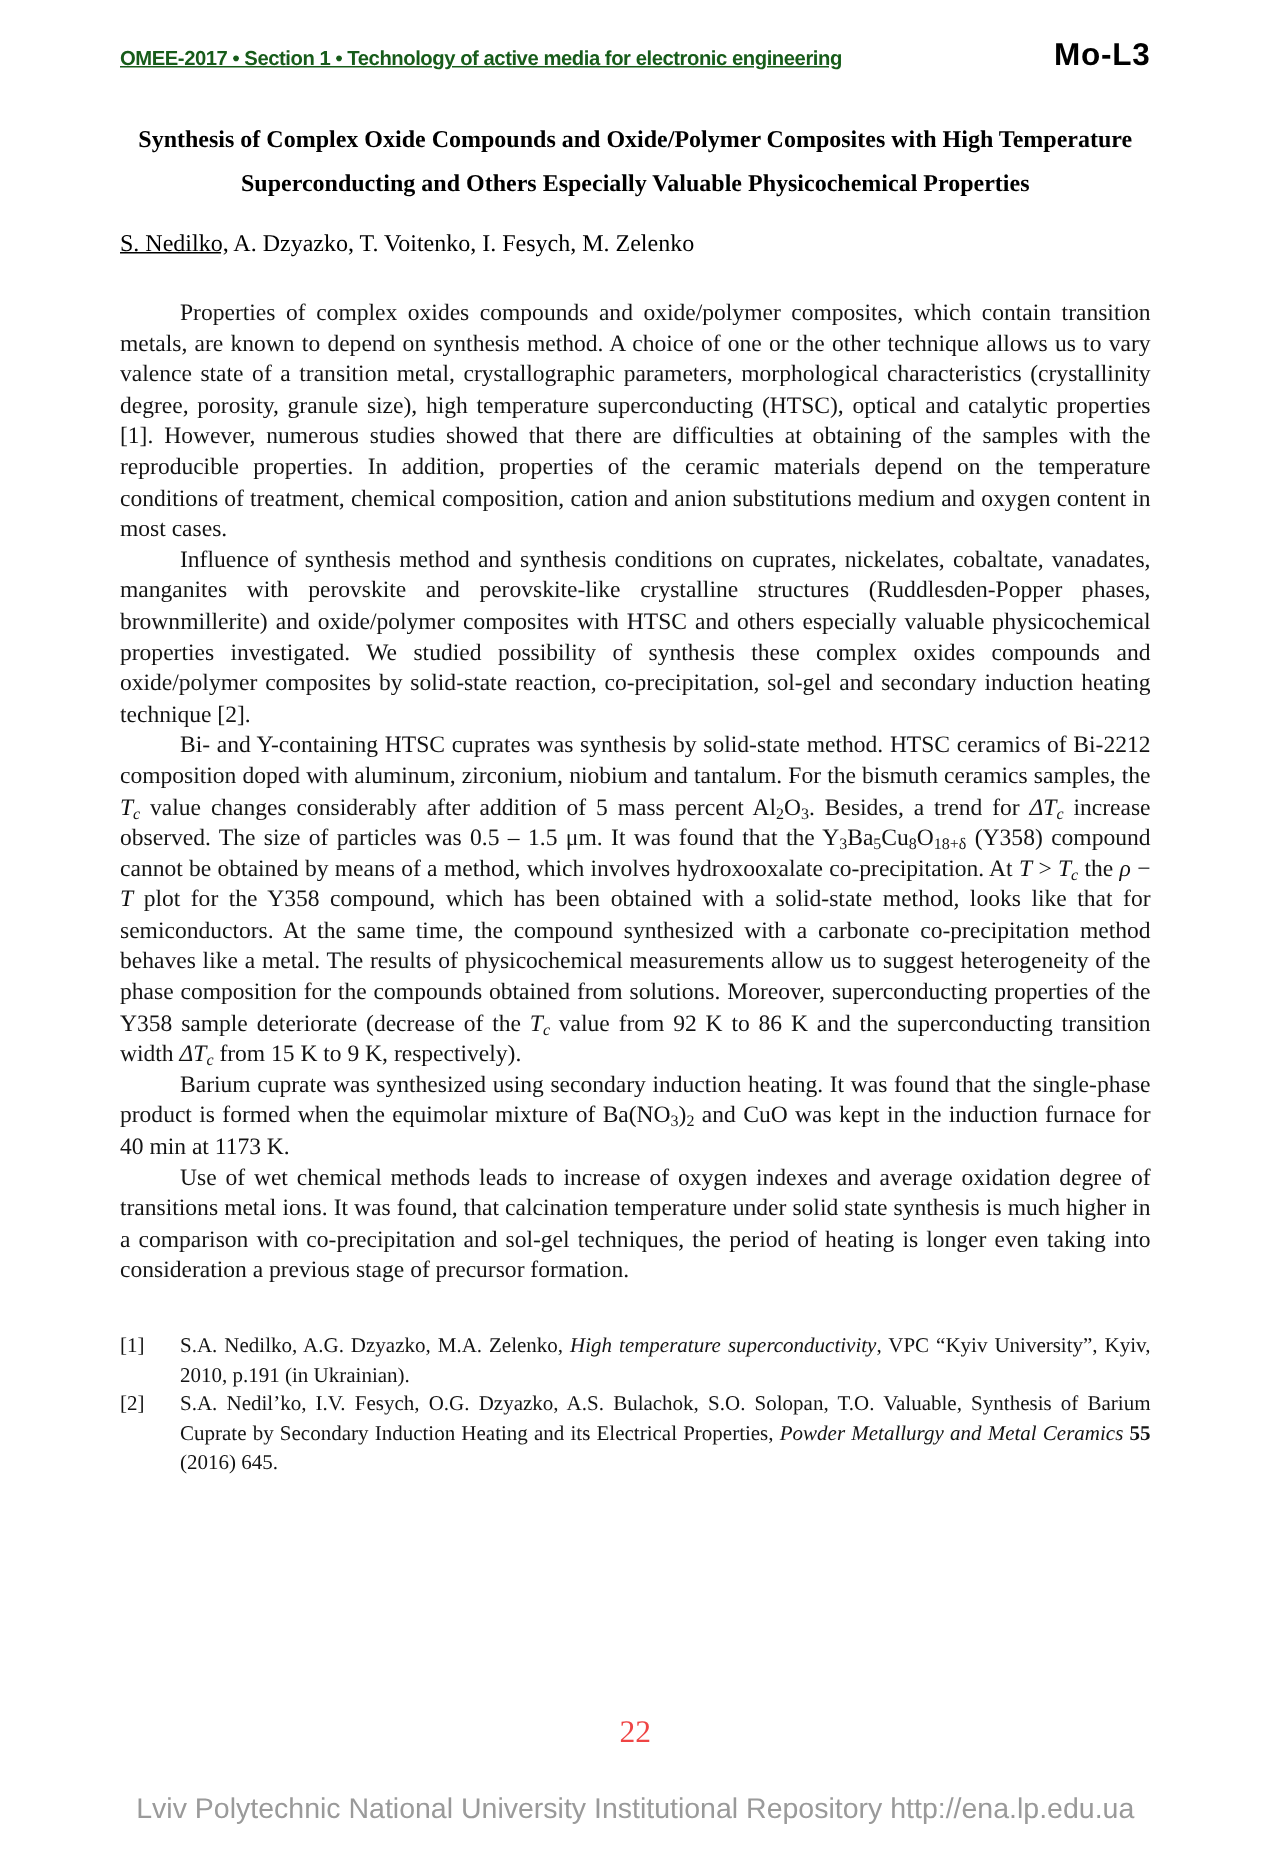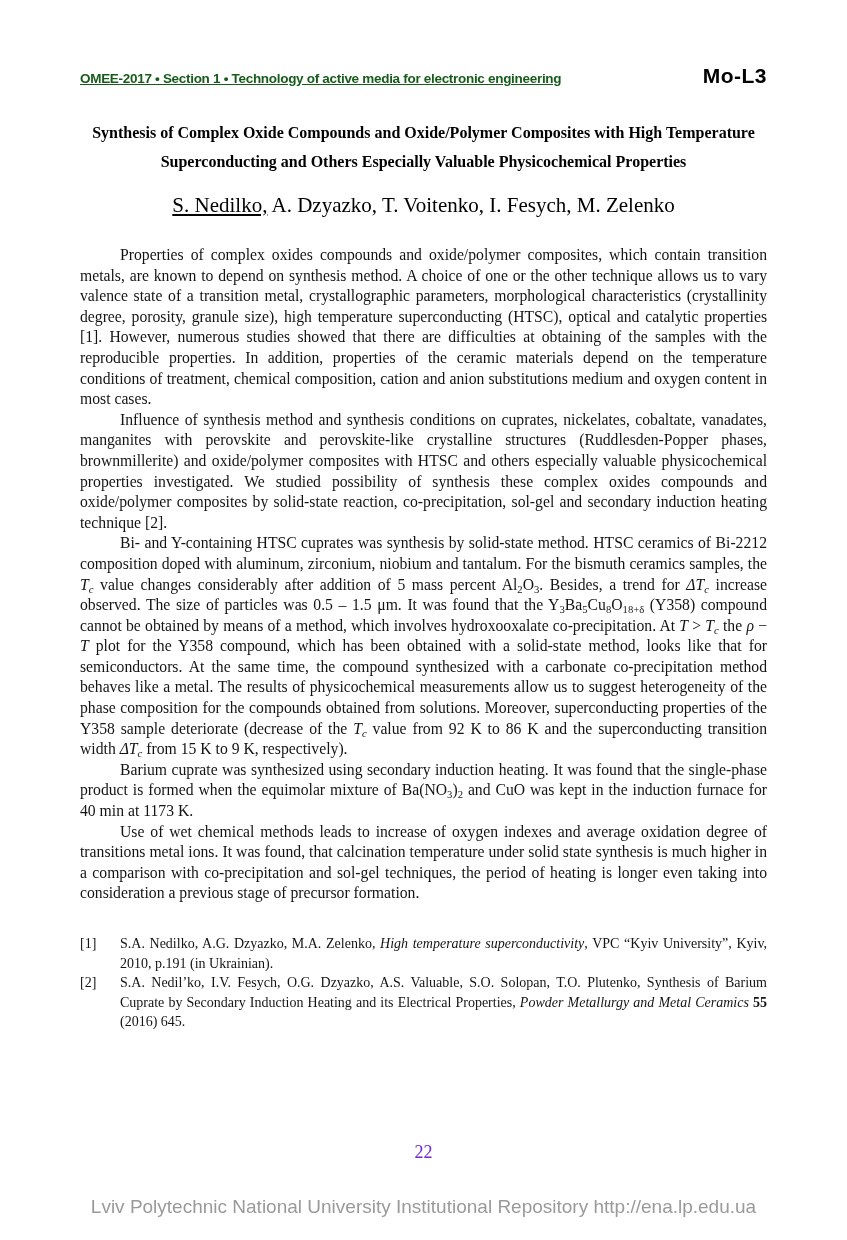--- a/index.html
+++ b/index.html
@@ -8,61 +8,61 @@
     width:847px;height:1240px;
     background:#ffffff;
     font-family:"Liberation Serif", serif;
     color:#141414;
     overflow:hidden;
   }
   .content{margin:0 80px;}
   
   .header{
     display:flex;justify-content:space-between;align-items:baseline;
-    padding-top:64px;
+    padding-top:25px;
     font-family:"Liberation Sans", sans-serif;
   }
   .header-left{
     font-size:13.5px;font-weight:bold;letter-spacing:-0.3px;
     color:var(--green,#175c1a);
     text-decoration:underline;
   }
   .header-right{
     font-size:21px;font-weight:bold;color:#000;
     letter-spacing:0.5px;
   }
   
   .title{
     margin:30px 0 0 0;
     font-size:16px;line-height:29px;font-weight:bold;
     text-align:center;color:#000;
   }
   .authors{
-    margin-top:17px;text-align:center;font-size:21px;color:#000;
+    margin-top:17px;text-align:left;font-size:16px;color:#000;
   }
   .affiliation{
     margin-top:20px;text-align:center;font-size:15px;color:#000;
   }
   
   .body{margin-top:27px;font-size:15.7px;line-height:20.6px;}
   p.para{margin:0;text-indent:40px;text-align:justify;}
   
   .st-i{font-style:italic;}
   .st-b{font-weight:bold;}
   .st-u{text-decoration:underline;}
   .st-sub{font-size:0.68em;vertical-align:-0.28em;line-height:0;}
   
   .references{margin-top:30px;font-size:14px;line-height:19.5px;}
   .ref-row{display:flex;margin:0;}
   .ref-label{flex:0 0 40px;}
   .ref-text{flex:1;text-align:justify;}
   
   .page-number{
     position:absolute;left:0;top:1142px;width:100%;
-    text-align:center;font-size:18px;color:#6d28d9;
+    text-align:center;font-size:21px;color:#ef4444;
   }
   .footer{
     position:absolute;left:0;top:1196px;width:100%;
     text-align:center;
     font-family:"Liberation Sans", sans-serif;
     font-size:19px;color:var(--gray,#9a9a9a);
   }
 </style>
 </head>
 <body>
@@ -87,20 +87,20 @@
         <p class="para"><span>Use of wet chemical methods leads to increase of oxygen indexes and average oxidation degree of transitions metal ions. It was found, that calcination temperature under solid state synthesis is much higher in a comparison with co-precipitation and sol-gel techniques, the period of heating is longer even taking into consideration a previous stage of precursor formation.</span></p>
       </div>
 
     <div class="references" id="refs-container">
         <div class="ref-row">
           <span class="ref-label">[1]</span>
           <span class="ref-text"><span>S.A. Nedilko, A.G. Dzyazko, M.A. Zelenko, </span><span class="st-i">High temperature superconductivity</span><span>, VPC “Kyiv University”, Kyiv, 2010, p.191 (in Ukrainian).</span></span>
         </div>
         <div class="ref-row">
           <span class="ref-label">[2]</span>
-          <span class="ref-text"><span>S.A. Nedil’ko, I.V. Fesych, O.G. Dzyazko, A.S. Valuable, S.O. Solopan, T.O. Plutenko, Synthesis of Barium Cuprate by Secondary Induction Heating and its Electrical Properties, </span><span class="st-i">Powder Metallurgy and Metal Ceramics</span><span> </span><span class="st-b">55</span><span> (2016) 645.</span></span>
+          <span class="ref-text"><span>S.A. Nedil’ko, I.V. Fesych, O.G. Dzyazko, A.S. Bulachok, S.O. Solopan, T.O. Valuable, Synthesis of Barium Cuprate by Secondary Induction Heating and its Electrical Properties, </span><span class="st-i">Powder Metallurgy and Metal Ceramics</span><span> </span><span class="st-b">55</span><span> (2016) 645.</span></span>
         </div>
       </div>
   </div>
 
   <div class="page-number">22</div>
   <div class="footer">Lviv Polytechnic National University Institutional Repository http://ena.lp.edu.ua</div>
 </div>
 
 </body></html>

